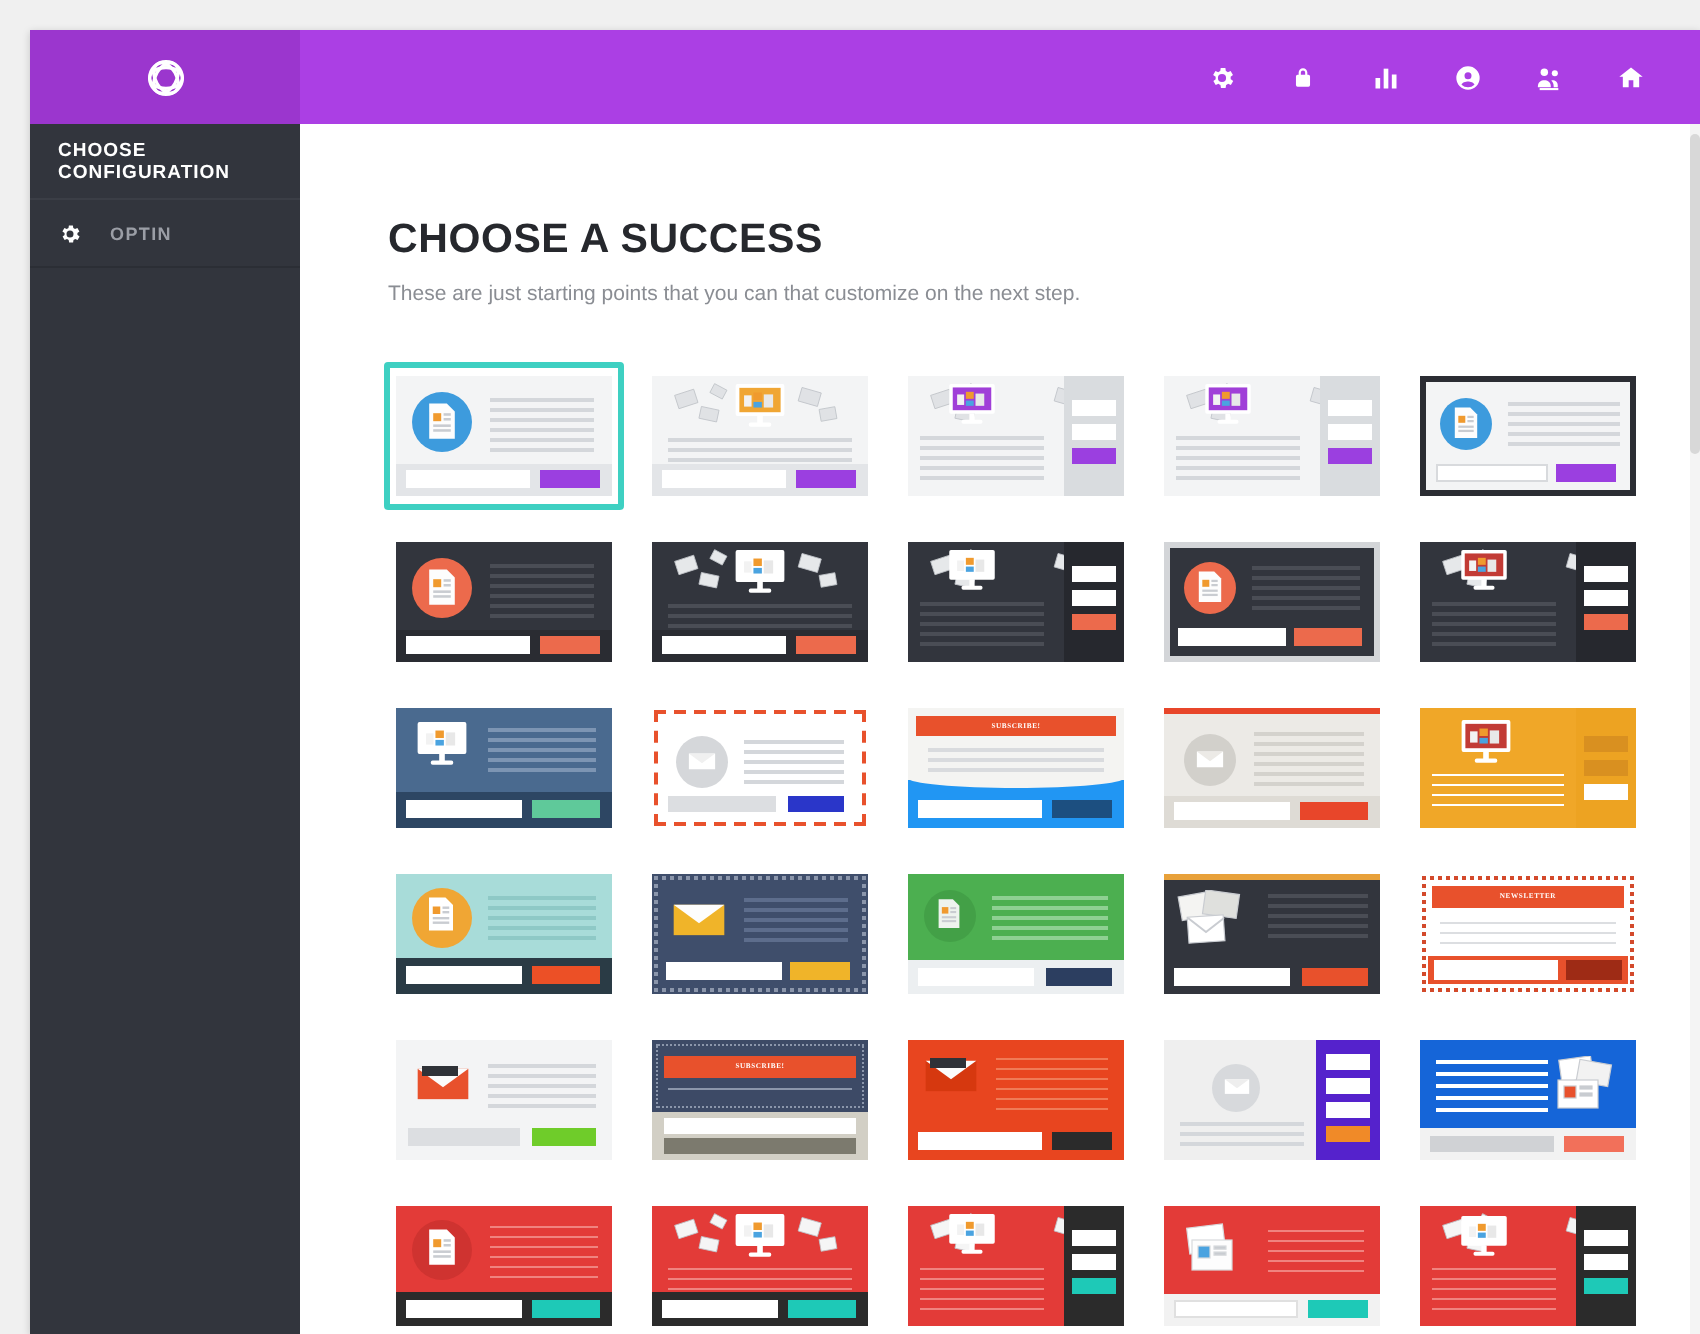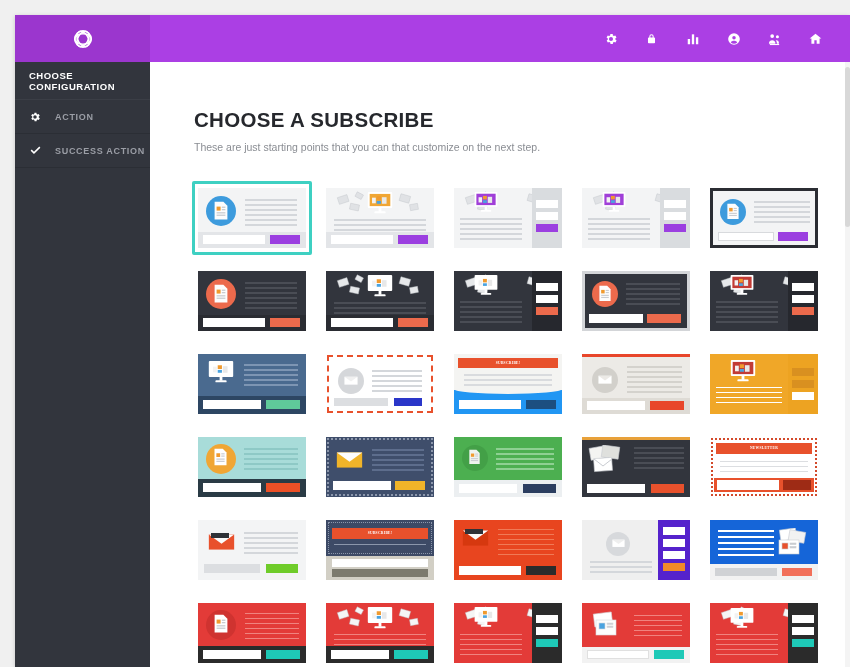--- a/index.html
+++ b/index.html
@@ -217,36 +217,28 @@
 
   <div class="sidebar">
     <div class="sidebar-title">CHOOSE CONFIGURATION</div>
 
     <div class="nav-item">
       <span class="nav-icon">
         <svg width="12" height="12" viewBox="0 0 24 24" fill="#fff">
             <path d="M19.4 13a7.6 7.6 0 0 0 0-2l2-1.6-2-3.4-2.4 1a7.6 7.6 0 0 0-1.7-1l-.4-2.6h-4l-.4 2.6c-.6.2-1.2.6-1.7 1l-2.4-1-2 3.4L6.6 11a7.6 7.6 0 0 0 0 2l-2 1.6 2 3.4 2.4-1c.5.4 1.1.8 1.7 1l.4 2.6h4l.4-2.6c.6-.2 1.2-.6 1.7-1l2.4 1 2-3.4-2-1.6zM12 15.5a3.5 3.5 0 1 1 0-7 3.5 3.5 0 0 1 0 7z"></path>
           </svg>
       </span>
-      <span class="nav-label">ACTION</span>
+      <span class="nav-label">OPTIN</span>
     </div>
 
 
-    <div class="nav-item">
-      <span class="nav-icon">
-        <svg width="13" height="13" viewBox="0 0 24 24" fill="#fff">
-            <path d="M9.2 18.5 3 12.3l2-2 4.2 4.2L19 4.8l2 2z"></path>
-          </svg>
-      </span>
-      <span class="nav-label">SUCCESS ACTION</span>
-    </div>
   </div>
 
   <div class="main">
-    <h1 class="page-title">CHOOSE A SUBSCRIBE</h1>
+    <h1 class="page-title">CHOOSE A SUCCESS</h1>
     <p class="page-sub">These are just starting points that you can that customize on the next step.</p>
     <div class="grid" id="tpl-grid">
         <div class="cell">
           <div class="thumb-wrap selected">
             <div class="tpl" style="background:#f3f4f5;">
               <div class="circ" style="left:8px;top:8px;width:30px;height:30px;background:#3d9bdd;"></div>
               <svg width="16" height="19.2" viewBox="0 0 20 24" style="position:absolute;left:15px;top:13px;">
                 <path d="M2 1h11l5 5v17H2z" fill="#fdfdfd"></path>
                 <rect x="4.5" y="7" width="5" height="5" fill="#f09a2e"></rect>
                 <rect x="4.5" y="14" width="11" height="1.6" fill="#c9ccd1"></rect>

